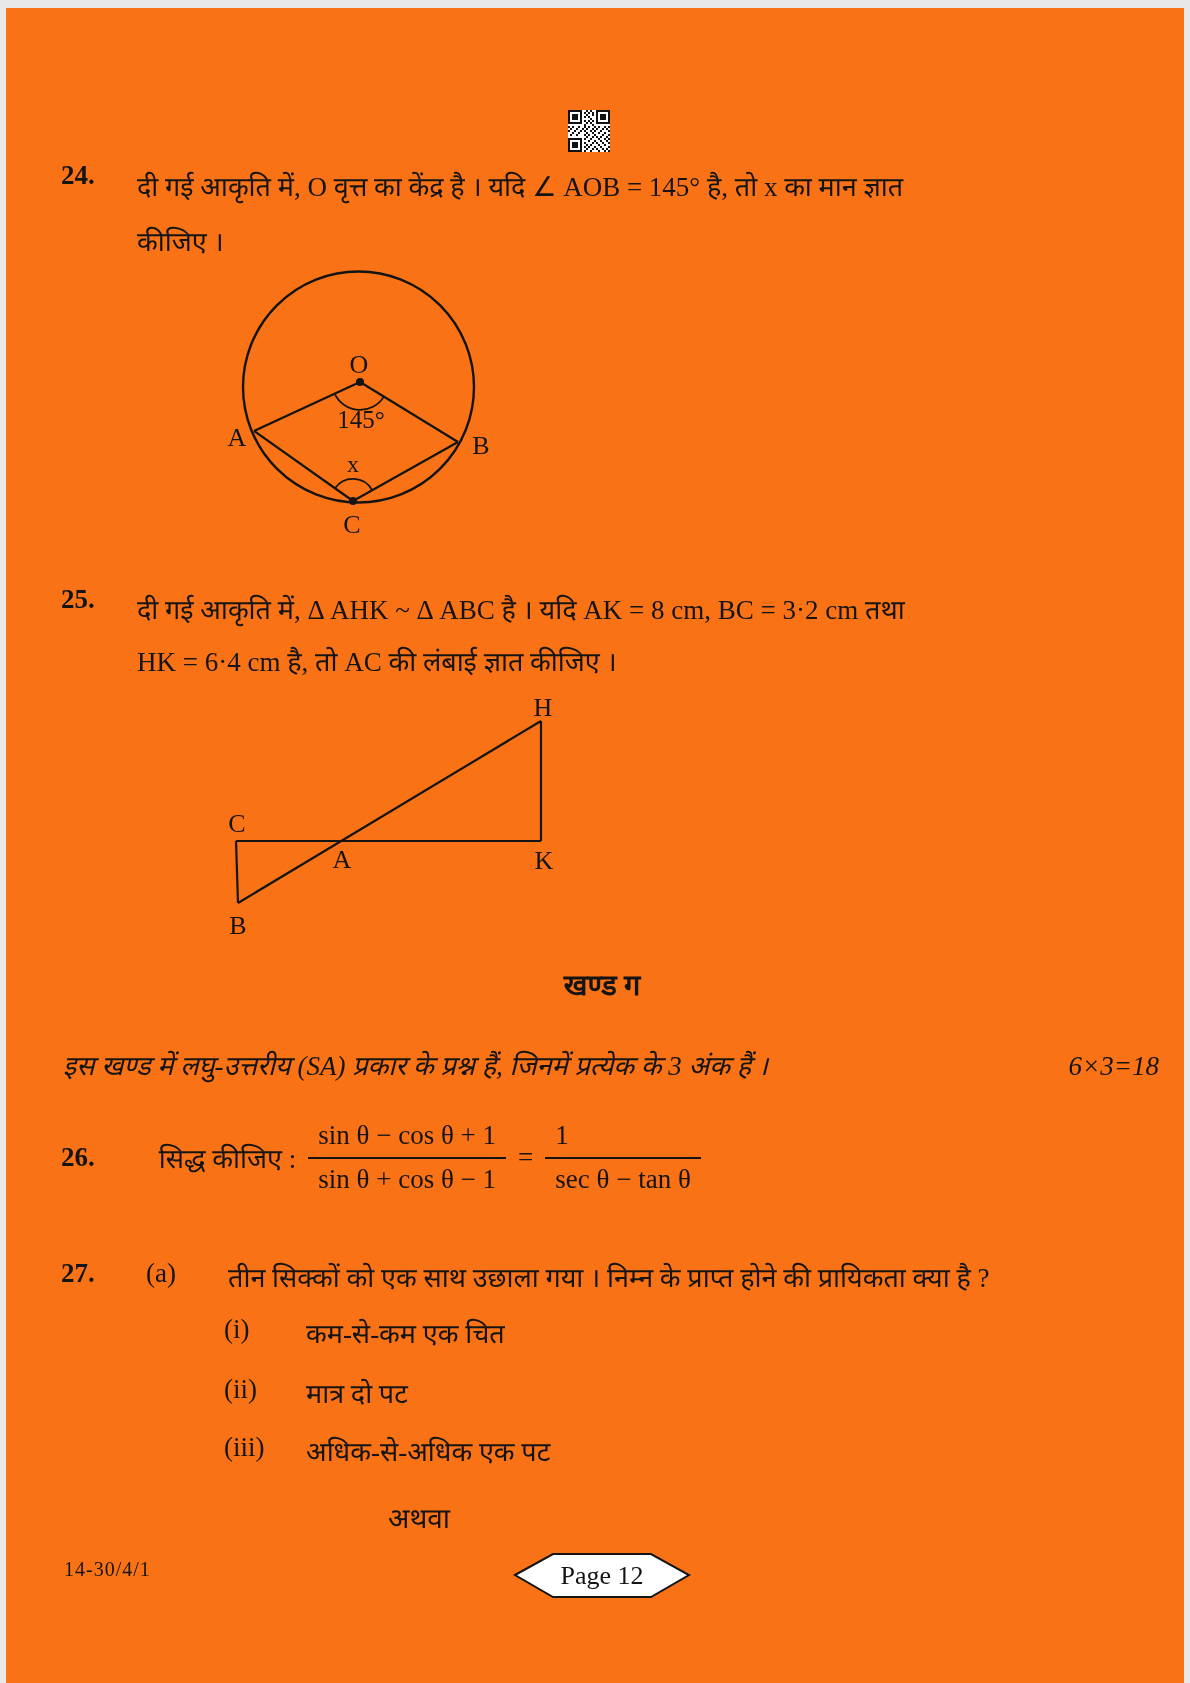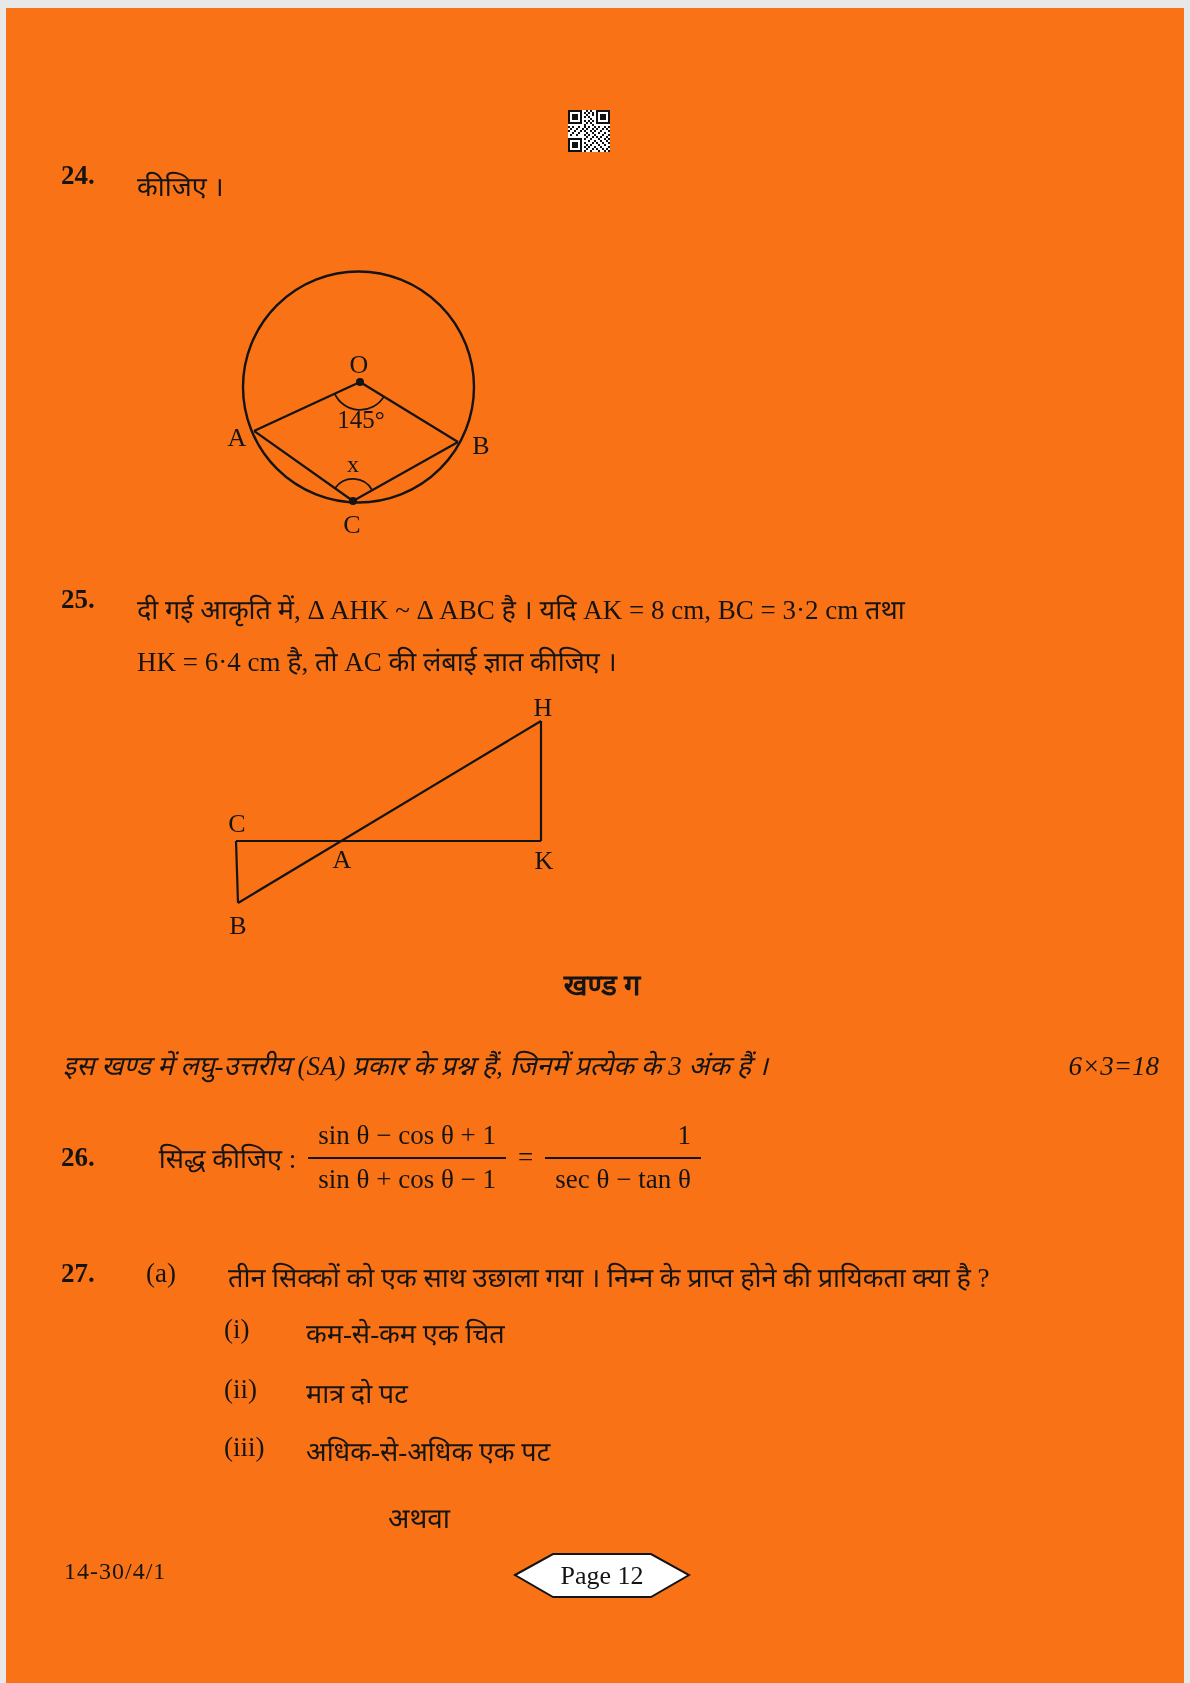--- a/index.html
+++ b/index.html
@@ -24,49 +24,50 @@
   .inst{
     position:absolute;left:57px;right:25px;top:1038px;
     display:flex;justify-content:space-between;align-items:baseline;
     font-style:italic;font-size:27px;
   }
   .q26row{
     position:absolute;left:55px;top:1112px;
     display:flex;align-items:center;gap:12px;font-size:27px;
   }
   .q26row .num27{font-weight:bold;font-size:27px;margin-right:52px;}
-  .frac{display:inline-block;text-align:right;}
+  .frac{display:inline-block;text-align:left;}
   .frac .fnum{padding:0 10px 6px;border-bottom:2.5px solid #141414;}
   .frac .fden{padding:5px 10px 0;}
   .q27head .part{position:absolute;left:140px;top:0;font-size:27px;}
   .q27head .q27text{margin-left:222px;font-size:27px;width:880px;}
   .item .ilabel{position:absolute;left:218px;top:0;font-size:27px;}
   .item .itext{margin-left:300px;display:block;font-size:27px;}
   .or-label{position:absolute;left:382px;top:1490px;font-weight:normal;font-size:28px;}
-  .footer-code{position:absolute;left:58px;top:1550px;font-size:24px;letter-spacing:1px;}
+  .footer-code{position:absolute;left:58px;top:1550px;font-size:20px;letter-spacing:1px;}
   svg text{fill:#141414;font-family:"Liberation Serif", serif;}
 </style>
 </head>
 <body>
 
 <div class="page">
 
   <svg class="abs" style="left:562px;top:102px;width:42px;height:42px;shape-rendering:crispEdges;" viewBox="0 0 21 21">
     <rect x="0" y="0" width="21" height="21" fill="#fff"></rect>
     <g fill="#111">
       <path d="M0 0h7v7H0z M14 0h7v7h-7z M0 14h7v7H0z" fill="#111"></path>
       <path d="M1 1h5v5H1z M15 1h5v5h-5z M1 15h5v5H1z" fill="#fff"></path>
       <path d="M2 2h3v3H2z M16 2h3v3h-3z M2 16h3v3H2z" fill="#111"></path>
     </g>
     <path fill="#111" d="M9 0h1v1H9z M11 0h1v1h-1z M8 1h1v1H8z M10 1h1v1h-1z M12 1h1v1h-1z M9 2h1v1H9z M12 2h1v1h-1z M8 3h1v1H8z M10 3h1v1h-1z M11 4h1v1h-1z M8 5h1v1H8z M10 5h1v1h-1z M12 5h1v1h-1z M9 6h1v1H9z M11 6h1v1h-1z M8 7h1v1H8z M12 7h1v1h-1z M0 8h1v1H0z M2 8h1v1H2z M5 8h1v1H5z M8 8h1v1H8z M10 8h1v1h-1z M13 8h1v1h-1z M15 8h1v1h-1z M18 8h1v1h-1z M20 8h1v1h-1z M1 9h1v1H1z M4 9h1v1H4z M7 9h1v1H7z M9 9h1v1H9z M12 9h1v1h-1z M14 9h1v1h-1z M17 9h1v1h-1z M19 9h1v1h-1z M0 10h1v1H0z M3 10h1v1H3z M6 10h1v1H6z M8 10h1v1H8z M11 10h1v1h-1z M13 10h1v1h-1z M16 10h1v1h-1z M20 10h1v1h-1z M2 11h1v1H2z M5 11h1v1H5z M9 11h1v1H9z M12 11h1v1h-1z M15 11h1v1h-1z M18 11h1v1h-1z M1 12h1v1H1z M4 12h1v1H4z M8 12h1v1H8z M10 12h1v1h-1z M13 12h1v1h-1z M17 12h1v1h-1z M20 12h1v1h-1z M9 13h1v1H9z M12 13h1v1h-1z M14 13h1v1h-1z M16 13h1v1h-1z M19 13h1v1h-1z M8 14h1v1H8z M11 14h1v1h-1z M15 14h1v1h-1z M18 14h1v1h-1z M20 14h1v1h-1z M10 15h1v1h-1z M13 15h1v1h-1z M16 15h1v1h-1z M19 15h1v1h-1z M8 16h1v1H8z M12 16h1v1h-1z M14 16h1v1h-1z M17 16h1v1h-1z M20 16h1v1h-1z M9 17h1v1H9z M11 17h1v1h-1z M15 17h1v1h-1z M18 17h1v1h-1z M8 18h1v1H8z M10 18h1v1h-1z M13 18h1v1h-1z M16 18h1v1h-1z M20 18h1v1h-1z M9 19h1v1H9z M12 19h1v1h-1z M14 19h1v1h-1z M17 19h1v1h-1z M19 19h1v1h-1z M8 20h1v1H8z M11 20h1v1h-1z M15 20h1v1h-1z M18 20h1v1h-1z M20 20h1v1h-1z"></path>
   </svg>
 
   <div class="row" style="top:152px">
     <span class="qnum">24.</span>
     <div class="qbody">
+      <div>दी गई आकृति में, O वृत्त का केंद्र है । यदि ∠ AOB = 145° है, तो x का मान ज्ञात</div>
       <div>कीजिए ।</div>
     </div>
   </div>
 
   <svg class="abs" style="left:215px;top:248px;width:275px;height:292px;" viewBox="0 0 275 292">
     <circle cx="137.5" cy="131" r="115.5" fill="none" stroke="#141414" stroke-width="2.4"></circle>
     <g stroke="#141414" stroke-width="2.2">
       <line x1="139" y1="126" x2="33" y2="175"></line>
       <line x1="139" y1="126" x2="237" y2="186"></line>
       <line x1="132" y1="245" x2="33" y2="175"></line>

